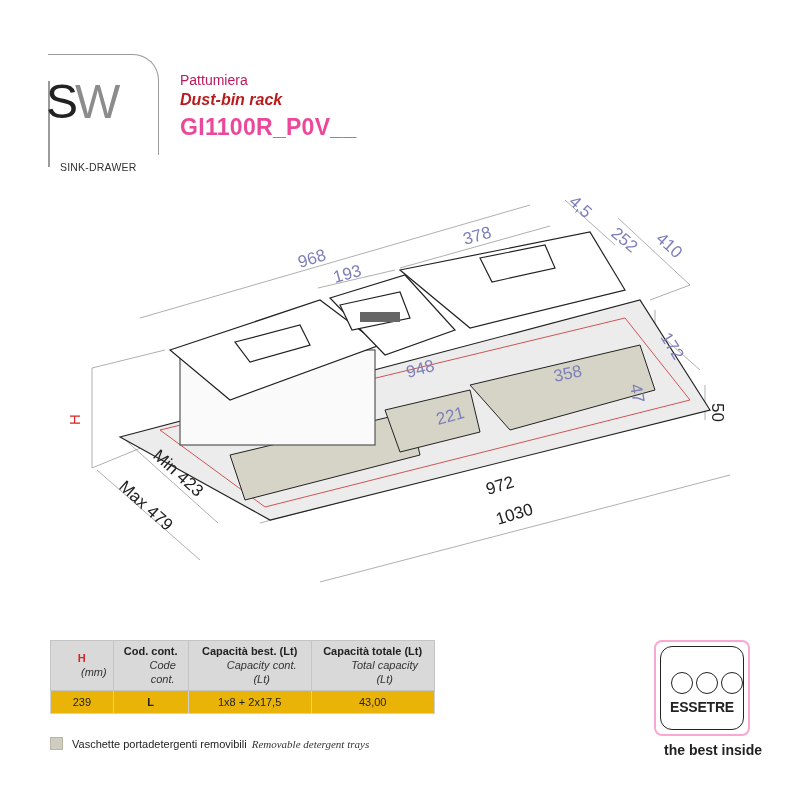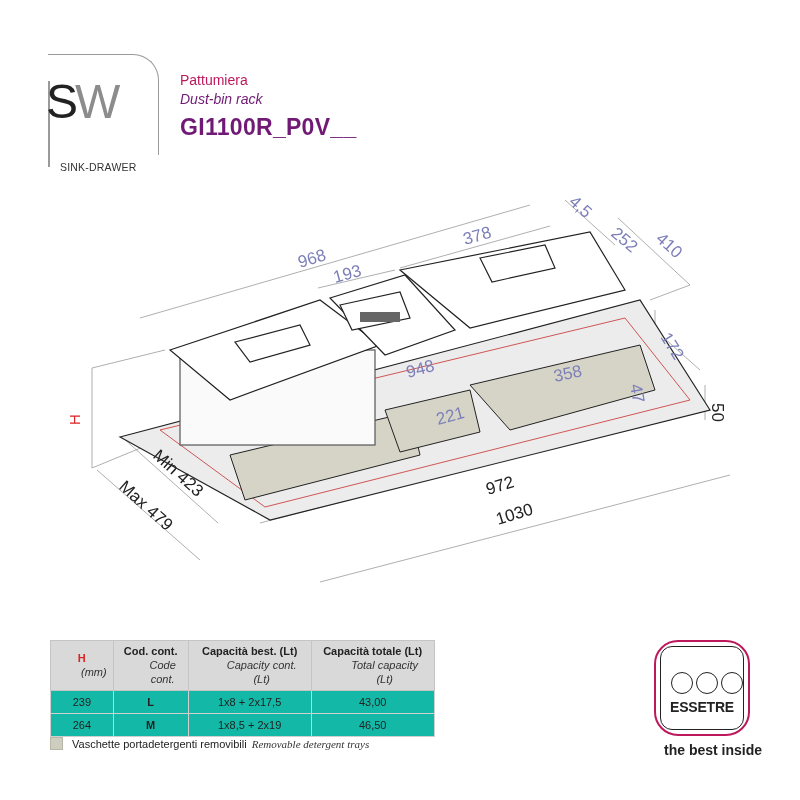--- a/index.html
+++ b/index.html
@@ -4,34 +4,34 @@
 <style>
   html,body{margin:0;padding:0;background:#fff;}
   body{width:800px;height:800px;position:relative;overflow:hidden;font-family:"Liberation Sans",sans-serif;color:#222;}
   .logo-box{position:absolute;left:48px;top:54px;width:110px;height:100px;border:1.5px solid #9a9a9a;border-left:none;border-bottom:none;border-top-right-radius:26px;}
   .logo-box:before{content:"";position:absolute;left:0;top:26px;bottom:-12px;width:1.5px;background:#9a9a9a;}
   .logo-sw{position:absolute;left:46px;top:78px;font-size:48px;letter-spacing:-3px;line-height:1;}
   .logo-sw .s{color:#222;}
   .logo-sw .w{color:#8c8c8c;}
   .logo-sub{position:absolute;left:60px;top:161px;font-size:10.5px;color:#333;letter-spacing:0.2px;}
   .title-it{position:absolute;left:180px;top:72px;font-size:14px;color:#be185d;}
-  .title-en{position:absolute;left:180px;top:91px;font-size:14px;font-style:italic;color:#701a75;}
-  .title-code{position:absolute;left:180px;top:114px;font-size:23px;font-weight:bold;color:#701a75;letter-spacing:0.3px;}
+  .title-en{position:absolute;left:180px;top:91px;font-size:16px;font-style:italic;color:#b91c1c;font-weight:bold;}
+  .title-code{position:absolute;left:180px;top:114px;font-size:23px;font-weight:bold;color:#ec4899;letter-spacing:0.3px;}
   svg.drawing{position:absolute;left:0;top:0;}
   .dim{font-family:"Liberation Sans",sans-serif;fill:#7c7fb8;font-size:17px;}
   .dimk{font-family:"Liberation Sans",sans-serif;fill:#222;font-size:17px;}
   table.spec{position:absolute;left:50px;top:640px;border-collapse:collapse;font-size:11px;}
   table.spec th{background:#d9d9d9;border:1px solid #c4c4c4;padding:4px 6px;font-weight:bold;text-align:center;line-height:1.25;}
   table.spec th i{font-weight:normal;display:block;color:#333;margin-left:24px;}
-  table.spec td{border:1px solid #d0d0d0;padding:4px 6px;text-align:center;height:14px;background:#14b8a6;margin-top:28px;}
+  table.spec td{border:1px solid #d0d0d0;padding:4px 6px;text-align:center;height:14px;background:#eab308;margin-top:28px;}
   .hred{color:#d22;}
   .legend{position:absolute;left:50px;top:737px;font-size:11px;display:flex;align-items:center;}
   .swatch{width:11px;height:11px;background:#cfcdbf;border:1px solid #b8b6a6;margin-right:9px;}
   .legend i{margin-left:5px;color:#333;font-family:Liberation Serif, serif;}
-  .brand{position:absolute;left:654px;top:640px;width:92px;height:92px;border:2px solid #be185d;border-radius:24px;}
+  .brand{position:absolute;left:654px;top:640px;width:92px;height:92px;border:2px solid #f9a8d4;border-radius:8px;}
   .brand-inner{position:absolute;left:4px;top:4px;right:4px;bottom:4px;border:1.5px solid #222;border-radius:12px;}
   .circles{position:absolute;top:25px;left:10px;display:flex;gap:3px;}
   .circle{width:20px;height:20px;border:1.5px solid #222;border-radius:50%;}
   .brand-name{position:absolute;top:52px;left:0;right:0;text-align:center;font-weight:bold;font-size:14px;letter-spacing:-0.2px;}
   .tagline{position:absolute;left:664px;top:742px;font-size:14px;font-weight:bold;color:#222;}
 </style>
 </head>
 <body>
 
 <div class="logo-box"></div>
@@ -120,26 +120,20 @@
       <th style="width:110px"><span>Capacità totale (Lt)</span><i>Total capacity (Lt)</i></th>
     </tr>
   </thead>
   <tbody>
     <tr>
       <td>239</td>
       <td style="font-weight:bold">L</td>
       <td>1x8 + 2x17,5</td>
       <td>43,00</td>
     </tr>
-    <tr>
-      <td>264</td>
-      <td style="font-weight:bold">M</td>
-      <td>1x8,5 + 2x19</td>
-      <td>46,50</td>
-    </tr>
   </tbody>
 </table>
 
 <div class="legend">
   <span class="swatch"></span>
   <span>Vaschette portadetergenti removibili</span>
   <i>Removable detergent trays</i>
 </div>
 
 <div class="brand">

